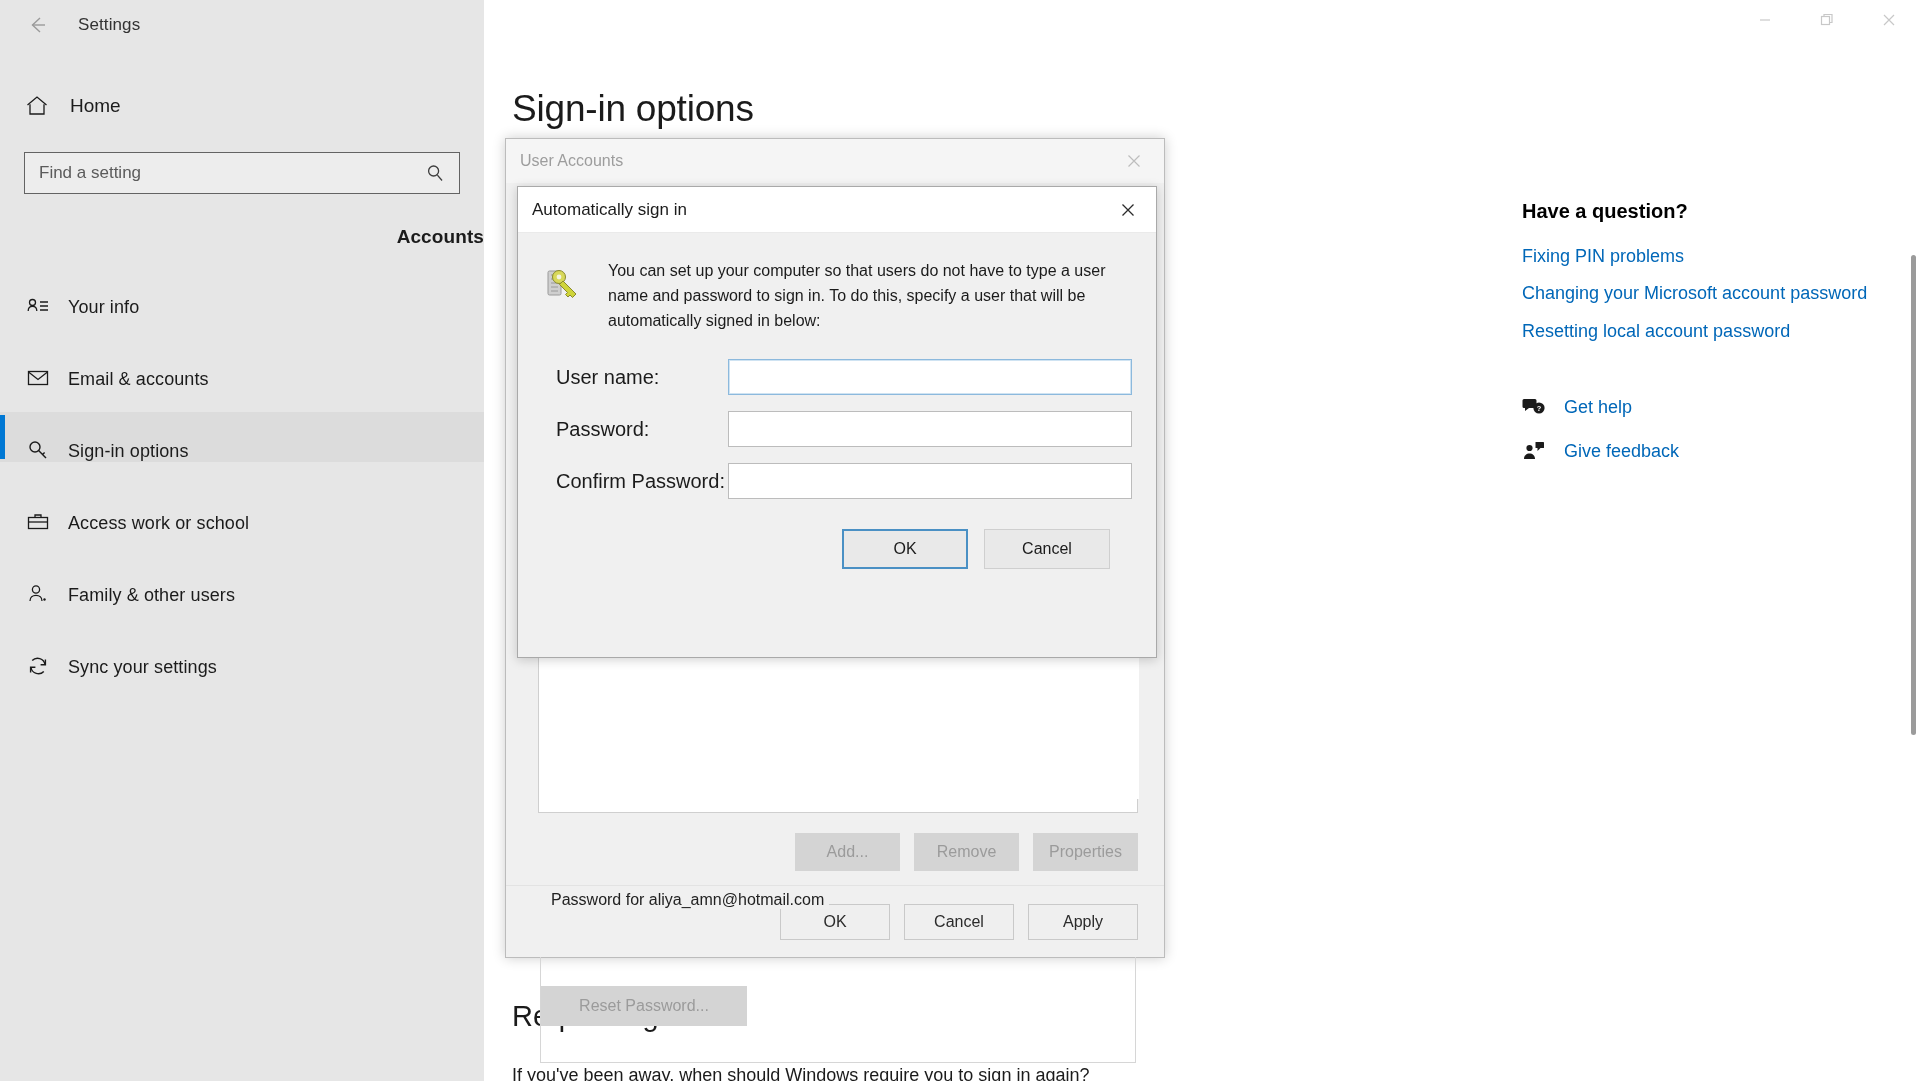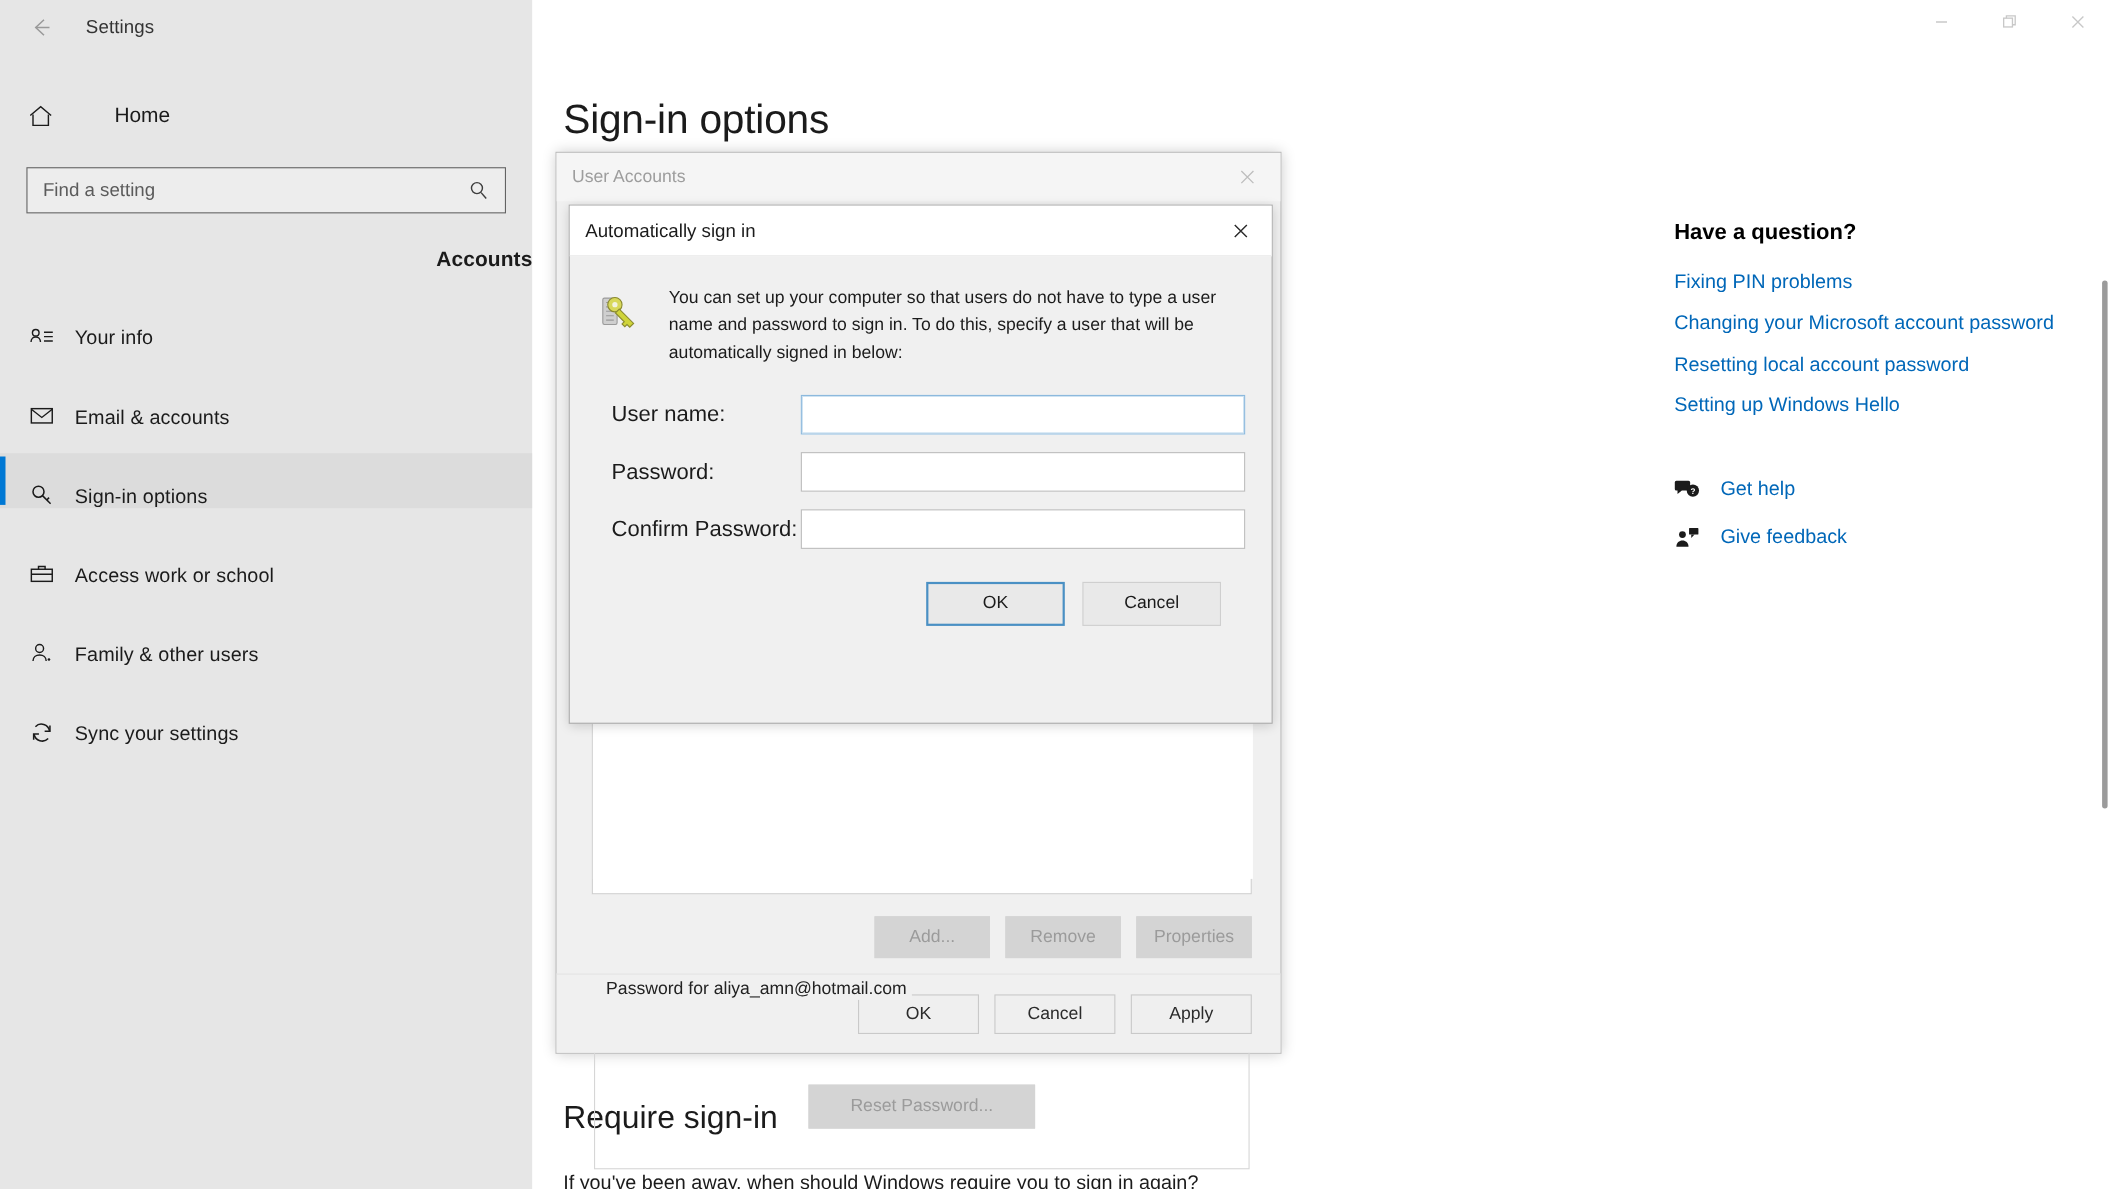--- a/index.html
+++ b/index.html
@@ -42,21 +42,21 @@
   }
   .win-btn svg { display:block; }
 
   
   .sidebar {
     position: absolute; left: 0; top: 50px; width: 484px; height: 1031px;
     background: #e6e6e6;
   }
   .nav-home {
     display: flex; align-items: center; height: 44px;
-    margin: 34px 0 0 0; padding-left: 24px; gap: 34px;
+    margin: 34px 0 0 0; padding-left: 24px;
   }
   .nav-home .ico { width: 40px; color:#1b1b1b; display:flex; align-items:center;}
   .nav-home .lbl { font-size: 19px; color: #1b1b1b; margin-left: 6px; }
 
   .search-box {
     position: relative;
     margin: 24px 24px 0 24px;
     height: 42px;
     background: #ededed;
     border: 1px solid #636363;
@@ -173,21 +173,21 @@
     position: absolute; left: 40px; top: 708px;
     font-size: 16px; color: #222; background: #f0f0f0; padding: 0 5px; z-index:2;
   }
   .pw-group {
     position: absolute; left: 34px; top: 722px; width: 596px; height: 158px;
     border: 1px solid #d6d6d6;
   }
   .pw-row { display: flex; align-items: center; padding: 22px 0 0 22px; }
   .pw-icon { width: 44px; display:flex; align-items:center; }
   .pw-text { font-size: 16px; color: #1b1b1b; margin-left: 14px; }
-  .reset-row { display:flex; justify-content:center; margin-top: 28px; }
+  .reset-row { display:flex; justify-content:flex-start; margin-top: 28px; }
   .reset-btn {
     width: 206px; height: 40px; background: #d4d4d4; border: 1px solid #d4d4d4;
     color: #9b9b9b; font-size: 16px; display:flex; align-items:center; justify-content:center;
   }
   .dlg-outer-footer {
     position: absolute; left: 0; bottom: 0; width: 658px; height: 72px;
     background: #f0f0f0; border-top: 1px solid #e3e3e3;
     display: flex; align-items: center; justify-content: flex-end; padding-right: 26px; gap: 14px;
   }
   .fbtn {
@@ -371,21 +371,20 @@
 
   <div class="content">
 
     <div class="page-heading">Sign-in options</div>
 
     <div class="help-panel">
       <div class="help-title">Have a question?</div>
       <a class="help-link" href="#">Fixing PIN problems</a>
       <a class="help-link" href="#">Changing your Microsoft account password</a>
       <a class="help-link" href="#">Resetting local account password</a>
-      <a class="help-link" href="#">Setting up Windows Hello</a>
 
       <div class="help-actions">
         <div class="help-action">
           <span class="ico">
             <svg width="24" height="24" viewBox="0 0 24 24" fill="currentColor">
               <path d="M2 4 h11 a1.5 1.5 0 0 1 1.5 1.5 v6 a1.5 1.5 0 0 1 -1.5 1.5 h-6 l-4 3 v-3 h-1 a1.5 1.5 0 0 1 -1.5 -1.5 v-6 A1.5 1.5 0 0 1 2 4 z"></path>
               <circle cx="17" cy="13" r="5.6"></circle>
               <text x="17" y="16.3" font-size="7.4" fill="#ffffff" text-anchor="middle" font-family="Liberation Sans, sans-serif" font-weight="bold">?</text>
             </svg>
           </span>

